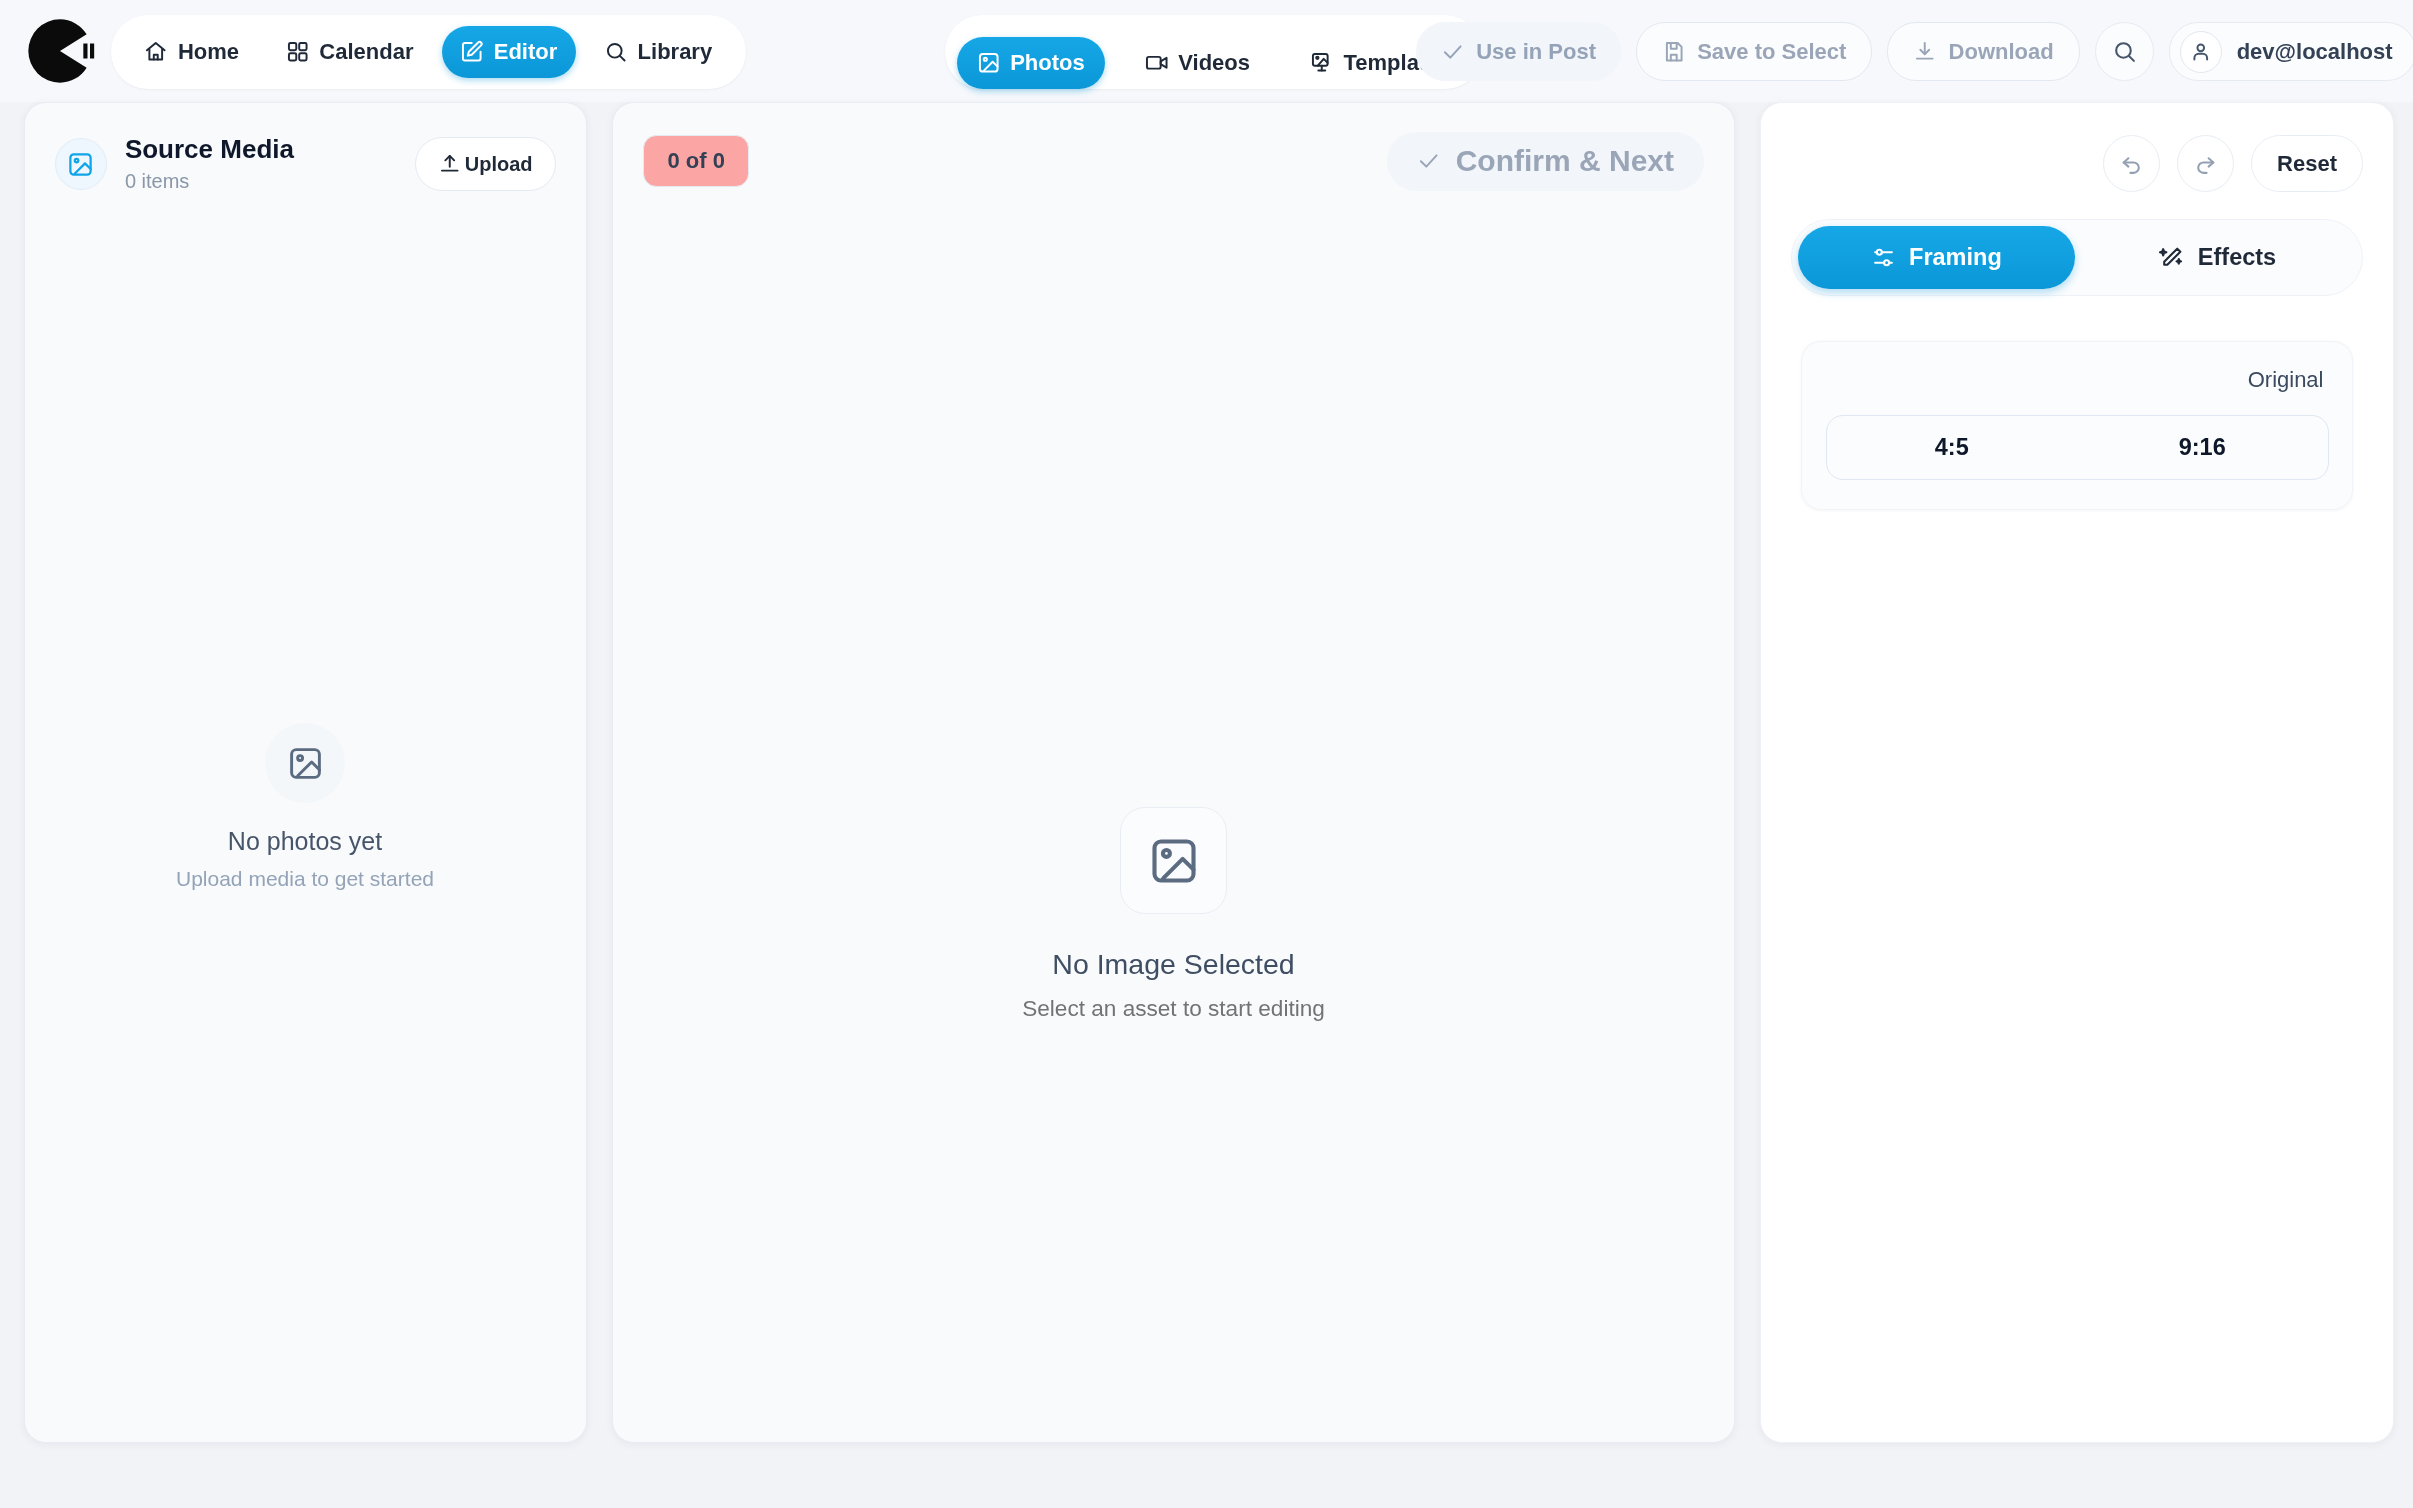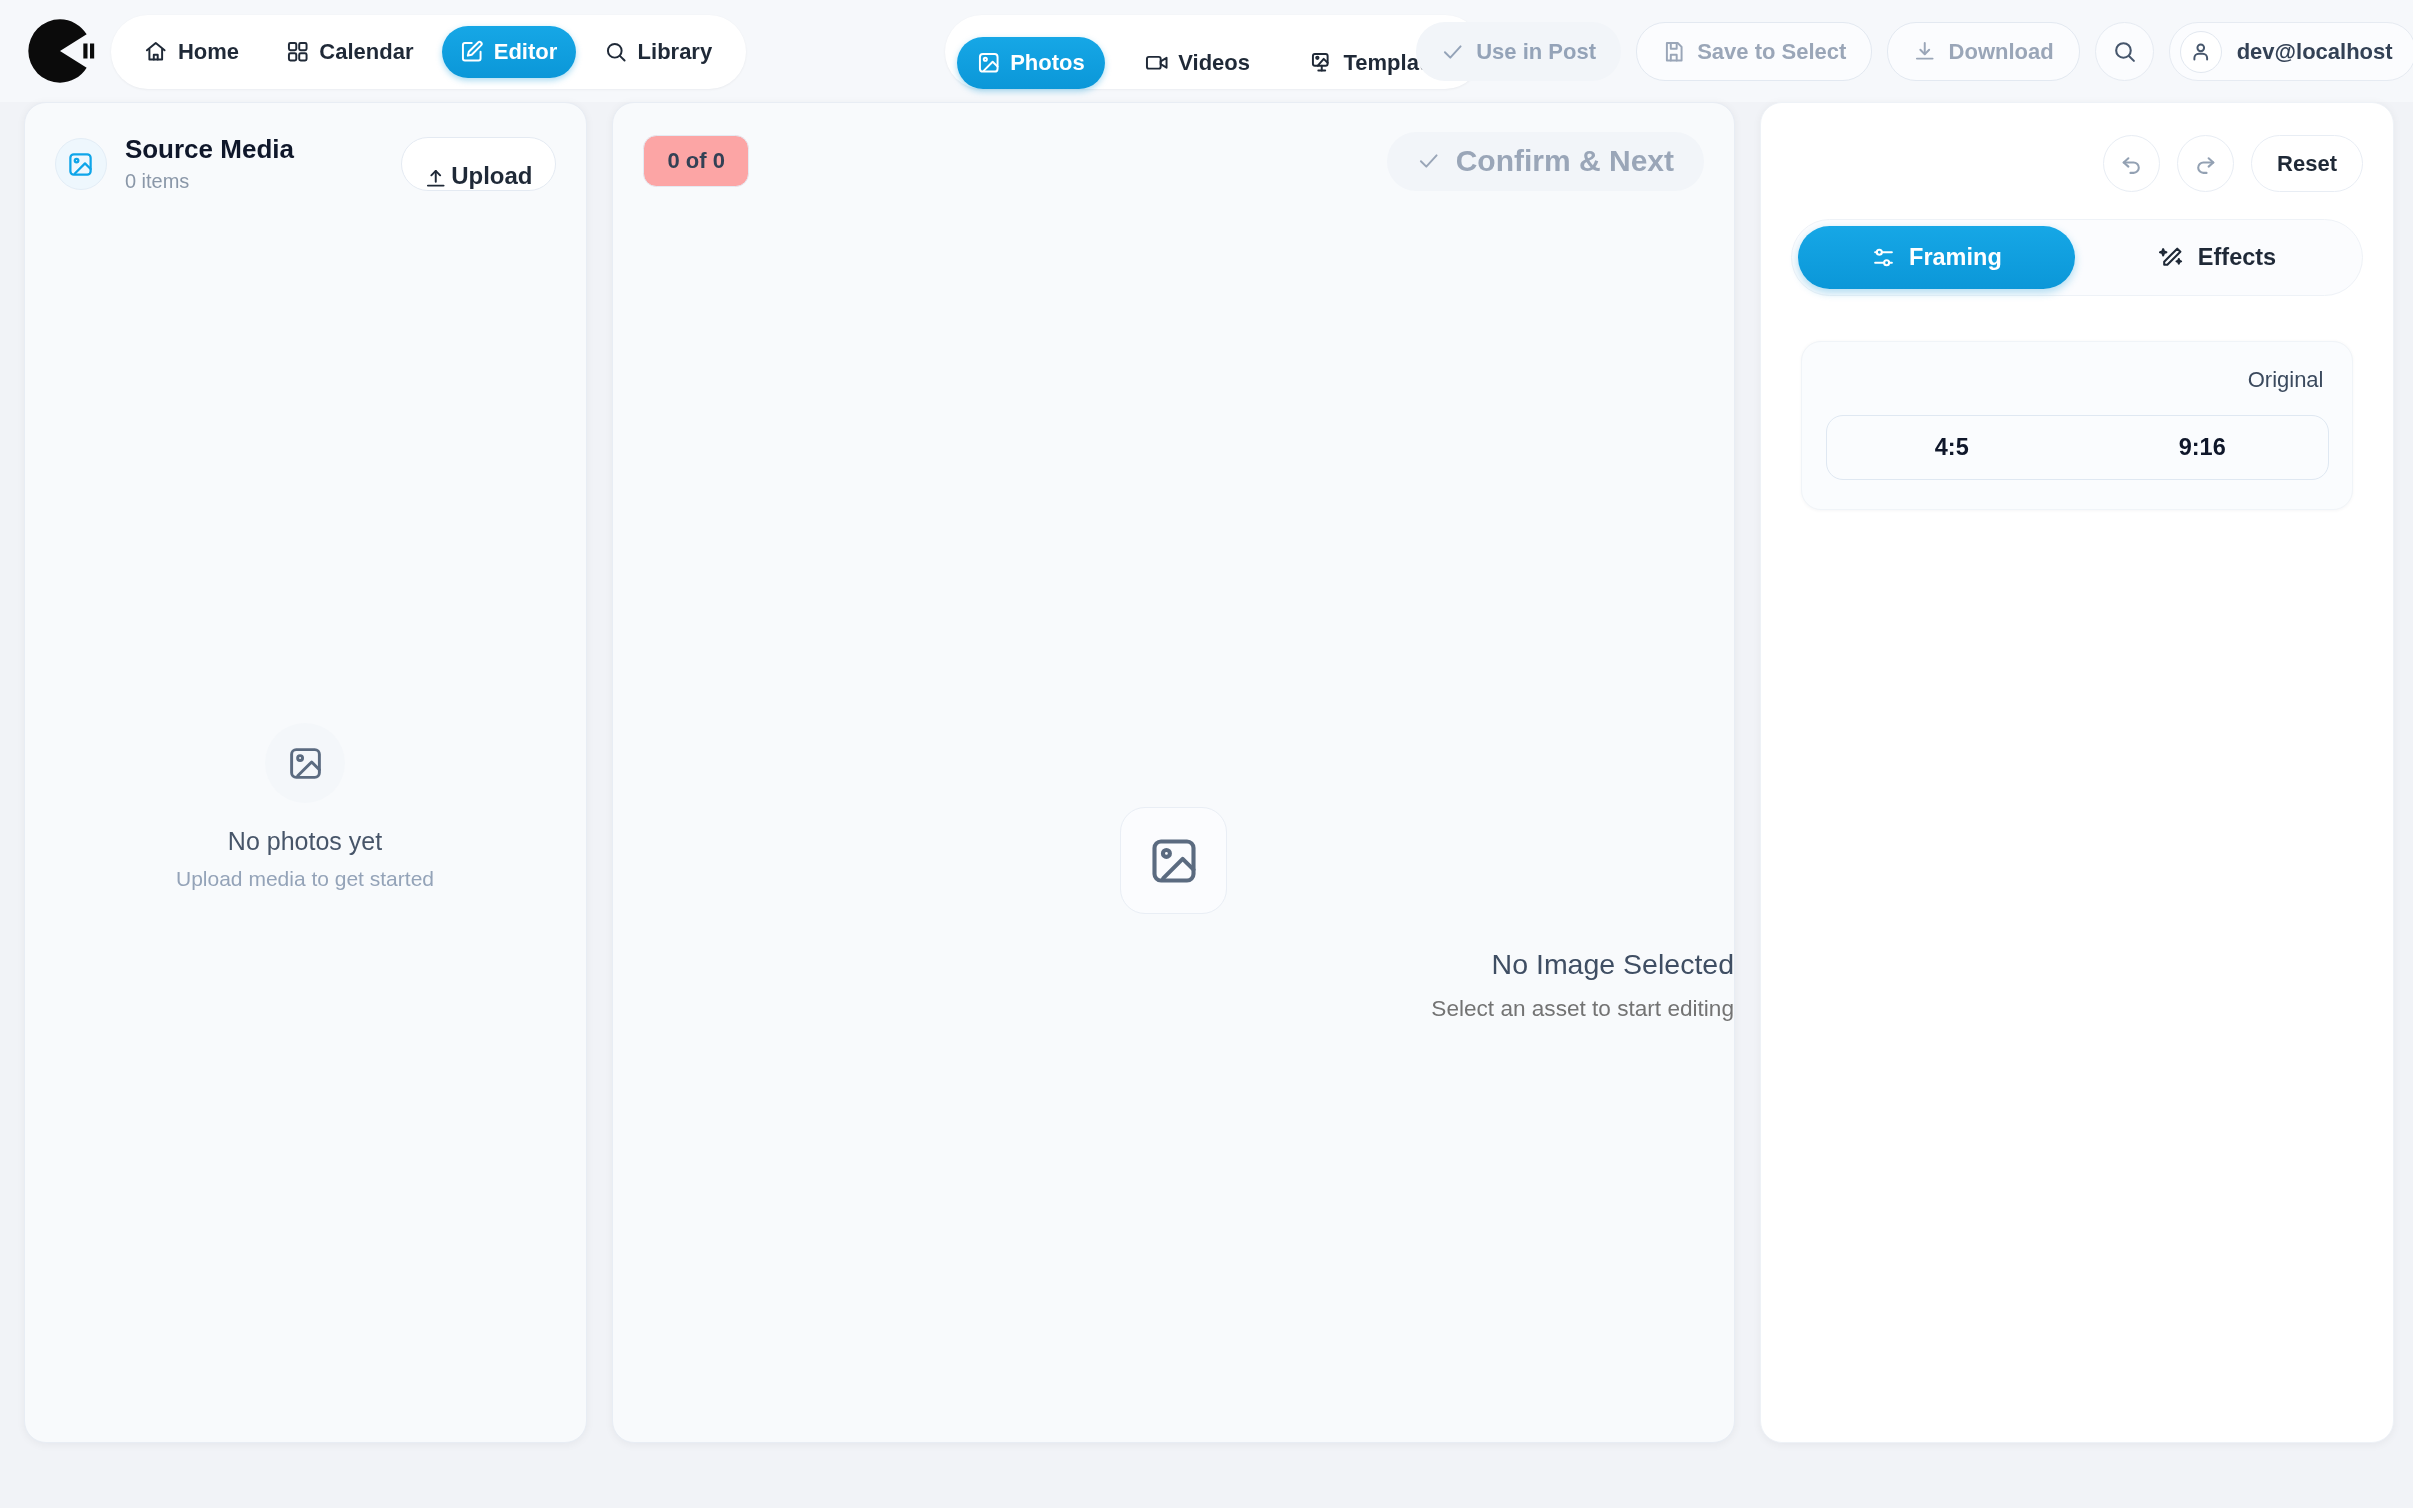--- a/index.html
+++ b/index.html
@@ -210,28 +210,28 @@
     line-height: 1.1;
   }
   .lp-sub {
     font-size: 20px;
     color: #8a97a8;
     margin-top: 6.7px;
   }
   .upload-btn {
     margin-left: auto;
     display: flex;
-    align-items: flex-end;
+    align-items: center;
     gap: 3.4px;
     height: 54px;
     padding: 0 22px;
     border-radius: 27px;
     background: #ffffff;
     border: 1.3px solid #e4eaf2;
-    font-size: 24px;
+    font-size: 20px;
     font-weight: 600;
     color: #1f2937;
     cursor: pointer;
     white-space: nowrap;
   }
 
   .empty-block {
     position: absolute;
     left: 0; right: 0;
     text-align: center;
@@ -284,21 +284,21 @@
     font-size: 30px;
     font-weight: 600;
     white-space: nowrap;
     cursor: default;
   }
 
   .center-empty {
     position: absolute;
     left: 0; right: 0;
     top: 704px;
-    text-align: right;
+    text-align: center;
   }
   .center-empty-box {
     width: 107px; height: 107px;
     margin: 0 auto;
     border-radius: 25px;
     background: #fbfcfe;
     border: 1.3px solid #e9eef5;
     display: flex; align-items: center; justify-content: center;
   }
   .center-empty-title {

